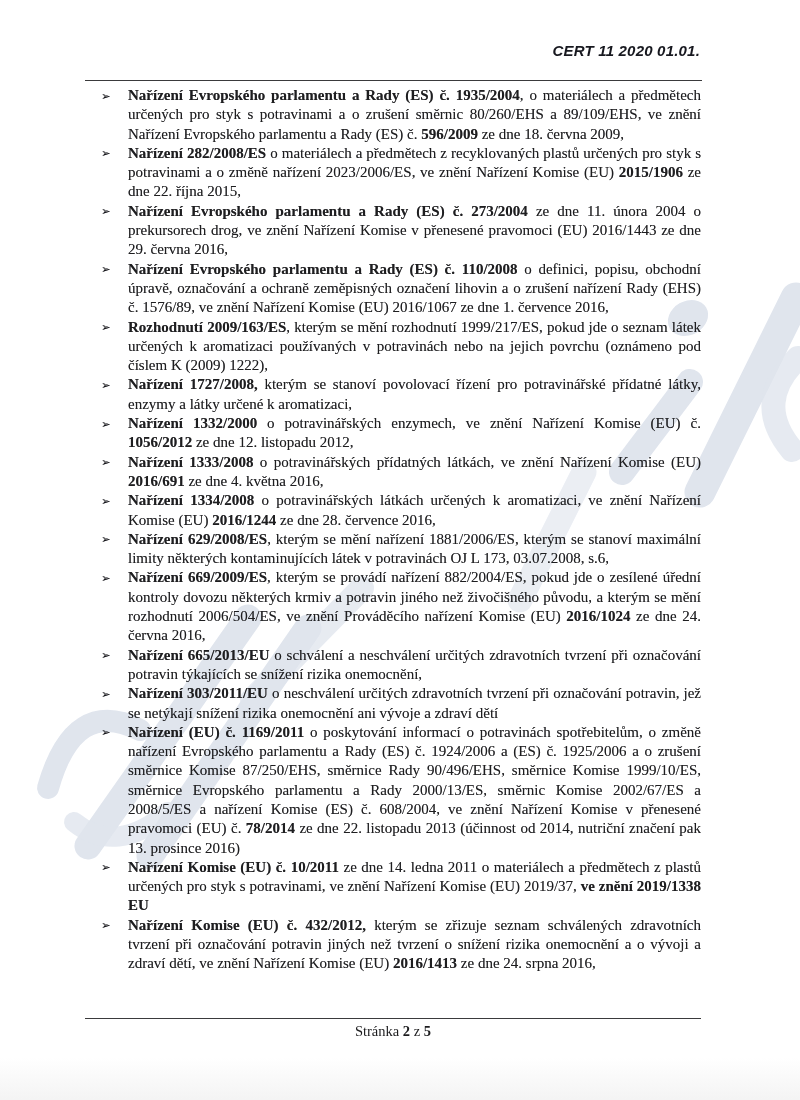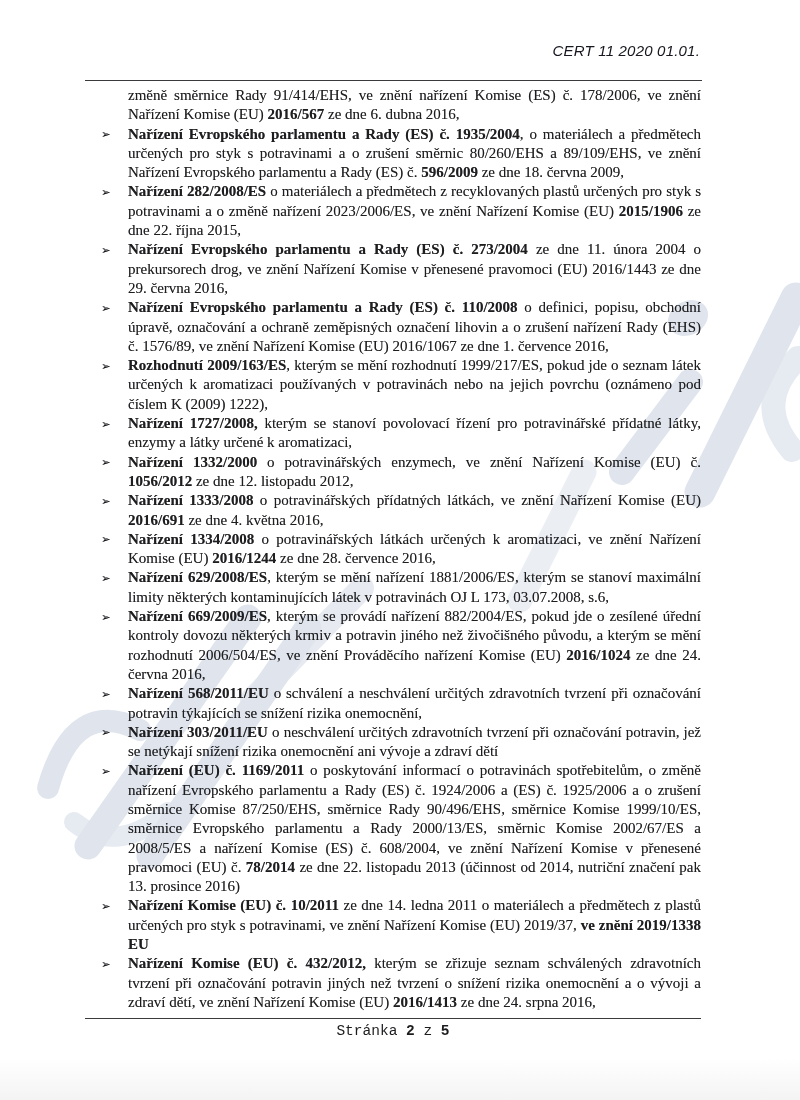--- a/index.html
+++ b/index.html
@@ -18,21 +18,21 @@
     color:var(--ink);
   }
   .watermark{
     position:absolute;left:0;top:0;width:800px;height:1100px;
     z-index:0;color:var(--wm);
   }
   .layer{position:relative;z-index:1;}
   .doc-code{
     position:absolute;top:42px;right:100px;
     font-family:"Liberation Sans", sans-serif;
-    font-weight:normal;font-style:italic;
+    font-weight:bold;font-style:italic;
     font-size:15px;letter-spacing:0.2px;
     color:#17181f;
   }
   .header-rule{
     position:absolute;top:80px;left:85px;width:617px;
     border-top:1.8px solid var(--rule);
   }
   .content{
     position:absolute;top:86px;left:128px;width:573px;
     font-size:15px;line-height:19.3px;
@@ -47,21 +47,21 @@
     font-size:11.5px;color:#15151a;
   }
   .b{font-weight:bold;}
   .footer-rule{
     position:absolute;top:1018px;left:85px;width:616px;
     border-top:1.8px solid var(--rule);
   }
   .footer{
     position:absolute;top:1023px;left:85px;width:616px;
     text-align:center;
-    font-family:Liberation Mono, monospace;
+    font-family:Liberation Serif, serif;
     font-size:14.5px;color:#1c1c1e;
   }
   .footer .b{font-weight:bold;}
   .bottom-shade{
     position:absolute;left:0;bottom:0;width:800px;height:42px;
     background:linear-gradient(to top, rgba(210,210,210,0.25), rgba(255,255,255,0));
     z-index:2;pointer-events:none;
   }
 </style>
 </head>
@@ -84,21 +84,20 @@
     </g>
   </svg>
 
   <div class="layer">
 
     <span class="doc-code">CERT 11 2020 01.01.</span>
 
     <div class="header-rule"></div>
 
     <div class="content">
-      <p><span>změně směrnice Rady 91/414/EHS, ve znění nařízení Komise (ES) č. 178/2006, ve znění Nařízení Komise (EU) </span><span class="b">2016/567</span><span> ze dne 6. dubna 2016,</span></p>
 
     <div class="item">
           <span class="marker">➢</span>
           <p><span class="b">Nařízení Evropského parlamentu a Rady (ES) č. 1935/2004</span><span>, o materiálech a předmětech určených pro styk s potravinami a o zrušení směrnic 80/260/EHS a 89/109/EHS, ve znění Nařízení Evropského parlamentu a Rady (ES) č. </span><span class="b">596/2009</span><span> ze dne 18. června 2009,</span></p>
         </div>
         <div class="item">
           <span class="marker">➢</span>
           <p><span class="b">Nařízení 282/2008/ES</span><span> o materiálech a předmětech z recyklovaných plastů určených pro styk s potravinami a o změně nařízení 2023/2006/ES, ve znění Nařízení Komise (EU) </span><span class="b">2015/1906</span><span> ze dne 22. října 2015,</span></p>
         </div>
         <div class="item">
@@ -132,21 +131,21 @@
         <div class="item">
           <span class="marker">➢</span>
           <p><span class="b">Nařízení 629/2008/ES</span><span>, kterým se mění nařízení 1881/2006/ES, kterým se stanoví maximální limity některých kontaminujících látek v potravinách OJ L 173, 03.07.2008, s.6,</span></p>
         </div>
         <div class="item">
           <span class="marker">➢</span>
           <p><span class="b">Nařízení 669/2009/ES</span><span>, kterým se provádí nařízení 882/2004/ES, pokud jde o zesílené úřední kontroly dovozu některých krmiv a potravin jiného než živočišného původu, a kterým se mění rozhodnutí 2006/504/ES, ve znění Prováděcího nařízení Komise (EU) </span><span class="b">2016/1024</span><span> ze dne 24. června 2016,</span></p>
         </div>
         <div class="item">
           <span class="marker">➢</span>
-          <p><span class="b">Nařízení 568/2011/EU</span><span> o schválení a neschválení určitých zdravotních tvrzení při označování potravin týkajících se snížení rizika onemocnění,</span></p>
+          <p><span class="b">Nařízení 665/2013/EU</span><span> o schválení a neschválení určitých zdravotních tvrzení při označování potravin týkajících se snížení rizika onemocnění,</span></p>
         </div>
         <div class="item">
           <span class="marker">➢</span>
           <p><span class="b">Nařízení 303/2011/EU</span><span> o neschválení určitých zdravotních tvrzení při označování potravin, jež se netýkají snížení rizika onemocnění ani vývoje a zdraví dětí</span></p>
         </div>
         <div class="item">
           <span class="marker">➢</span>
           <p><span class="b">Nařízení (EU) č. 1169/2011</span><span>  o poskytování informací o potravinách spotřebitelům, o změně nařízení Evropského parlamentu a Rady (ES) č. 1924/2006 a (ES) č. 1925/2006 a o zrušení směrnice Komise 87/250/EHS, směrnice Rady 90/496/EHS, směrnice Komise 1999/10/ES, směrnice Evropského parlamentu a Rady 2000/13/ES, směrnic Komise 2002/67/ES a 2008/5/ES a nařízení Komise (ES) č. 608/2004, ve znění Nařízení Komise v přenesené pravomoci (EU) č. </span><span class="b">78/2014</span><span> ze dne 22. listopadu 2013 (účinnost od 2014, nutriční značení pak 13. prosince 2016)</span></p>
         </div>
         <div class="item">

